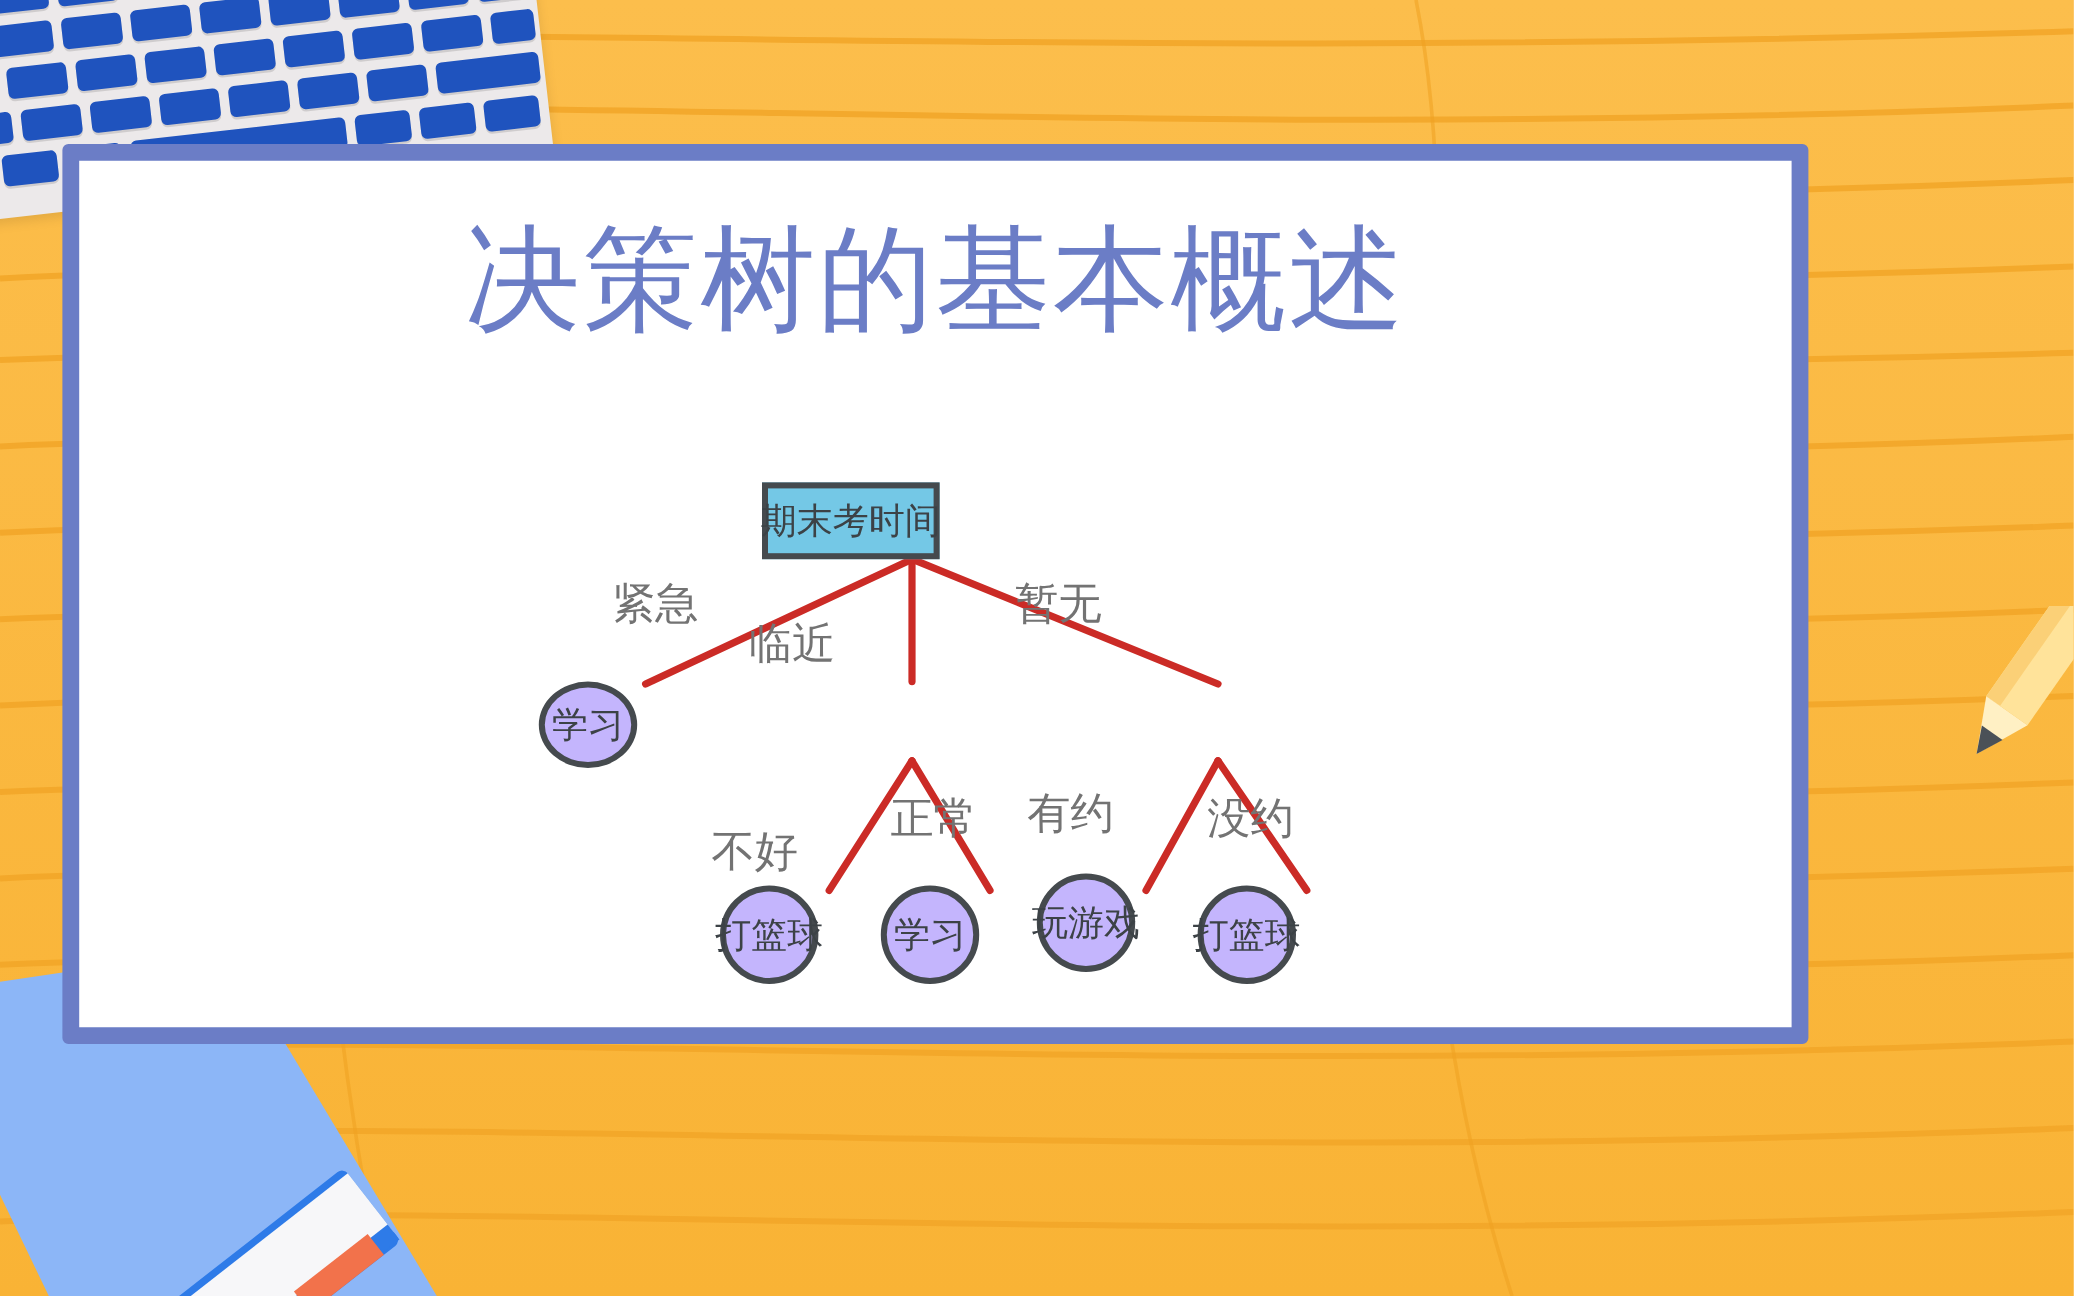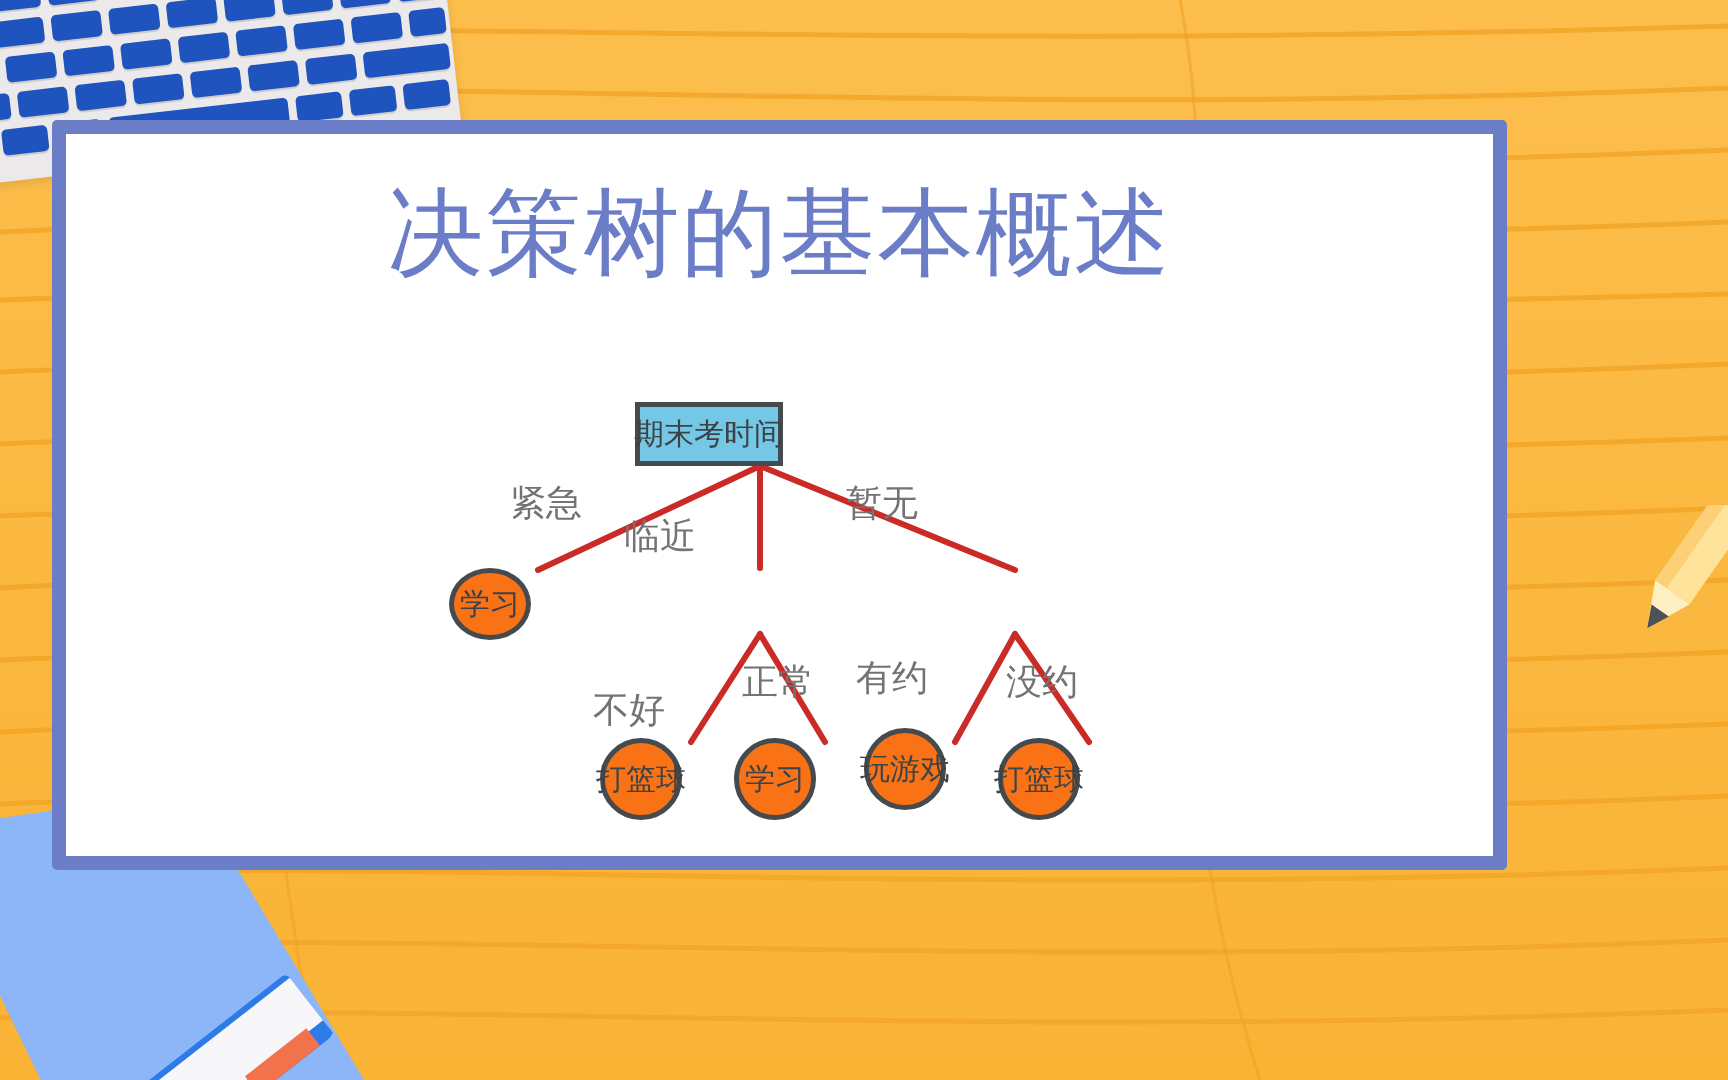--- a/index.html
+++ b/index.html
@@ -52,21 +52,21 @@
   #tree{position:absolute;left:0;top:0;width:1455px;height:750px;}
   #edges{position:absolute;left:0;top:0;width:1455px;height:750px;}
 
   .node{position:absolute;display:flex;align-items:center;justify-content:center;
         box-sizing:border-box;z-index:4;}
   .rect-node{
     background:#74C8E6;border:5px solid #454A4E;
     font-size:30px;color:#3C4246;white-space:nowrap;
   }
   .circ-node{
-    background:#f97316;border:5px solid #454A4E;border-radius:50%;
+    background:#c4b5fd;border:5px solid #454A4E;border-radius:50%;
     font-size:30px;color:#3C4246;white-space:nowrap;
   }
   .edge-label{
     position:absolute;font-size:36px;color:#737373;white-space:nowrap;
     z-index:5;
   }
 </style>
 </head>
 <body>
 

